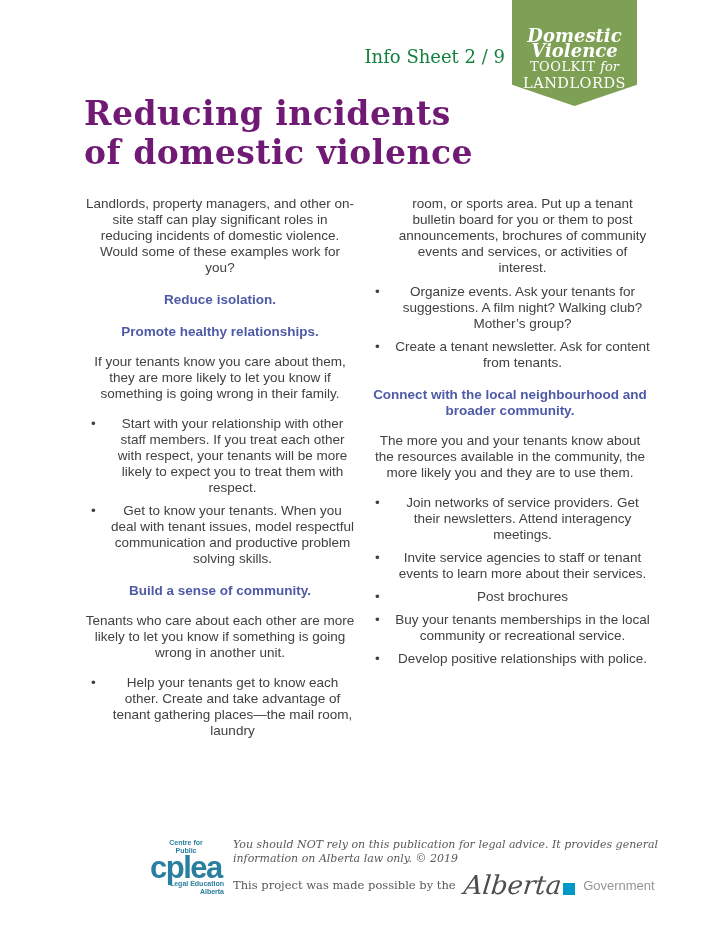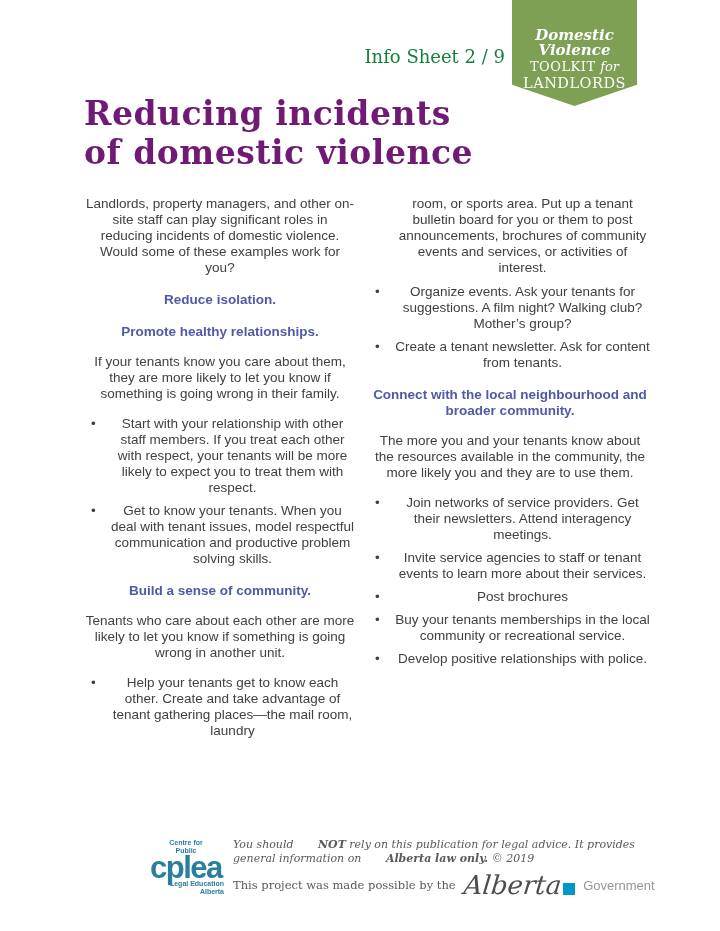--- a/index.html
+++ b/index.html
@@ -11,21 +11,21 @@
   }
 
   
   .ribbon {
     position:absolute; left:512px; top:0; width:125px; height:106px;
     background:#7ea054; color:#ffffff; text-align:center;
     clip-path:polygon(0 0, 100% 0, 100% 80%, 50% 100%, 0 80%);
     box-sizing:border-box; padding-top:28px;
     font-family:"DejaVu Serif", serif;
   }
-  .ribbon-line1 { font-style:italic; font-weight:bold; font-size:15px; line-height:15px; }
+  .ribbon-line1 { font-style:italic; font-weight:bold; font-size:18px; line-height:15px; }
   .ribbon-line2 { font-size:13px; line-height:17px; letter-spacing:0.5px; }
   .ribbon-line2 .for { font-style:italic; letter-spacing:0; }
   .ribbon-line3 { font-weight:normal; font-size:14.5px; line-height:17px; letter-spacing:0.5px; }
 
   
   .info-sheet {
     position:absolute; top:46px; right:215px;
     font-family:"DejaVu Serif", serif; font-size:18px; color:#15803d;
   }
 
@@ -62,21 +62,21 @@
   }
   .cplea-top { font-size:7px; line-height:8px; text-align:center; width:52px; margin-left:10px; font-weight:bold; }
   .cplea-word { font-size:31px; line-height:25px; font-weight:bold; letter-spacing:-1.5px; }
   .cplea-bottom { font-size:7px; line-height:8px; text-align:right; width:74px; font-weight:bold; }
 
   .footer-text { position:absolute; left:233px; top:838px; width:430px; }
   .disclaimer {
     font-family:"DejaVu Serif", serif; font-style:italic;
     font-size:11px; line-height:14px; color:#58595b;
   }
-  .disclaimer b { font-weight:bold;margin-left:21px; }
+  .disclaimer b { font-weight:normal; }
   .project-row {
     margin-top:6px; display:flex; align-items:center;
     font-family:"DejaVu Serif", serif; font-size:11.5px; color:#58595b;
   }
   .alberta-script {
     margin-left:8px; font-family:"DejaVu Serif", serif; font-style:italic;
     font-size:26px; line-height:26px; color:#4d4d4f; transform:skewX(-6deg);
     white-space:nowrap;
   }
   .alberta-square { width:12px; height:12px; background:#0099c7; margin:8px 0 0 2px; flex:0 0 auto; }

